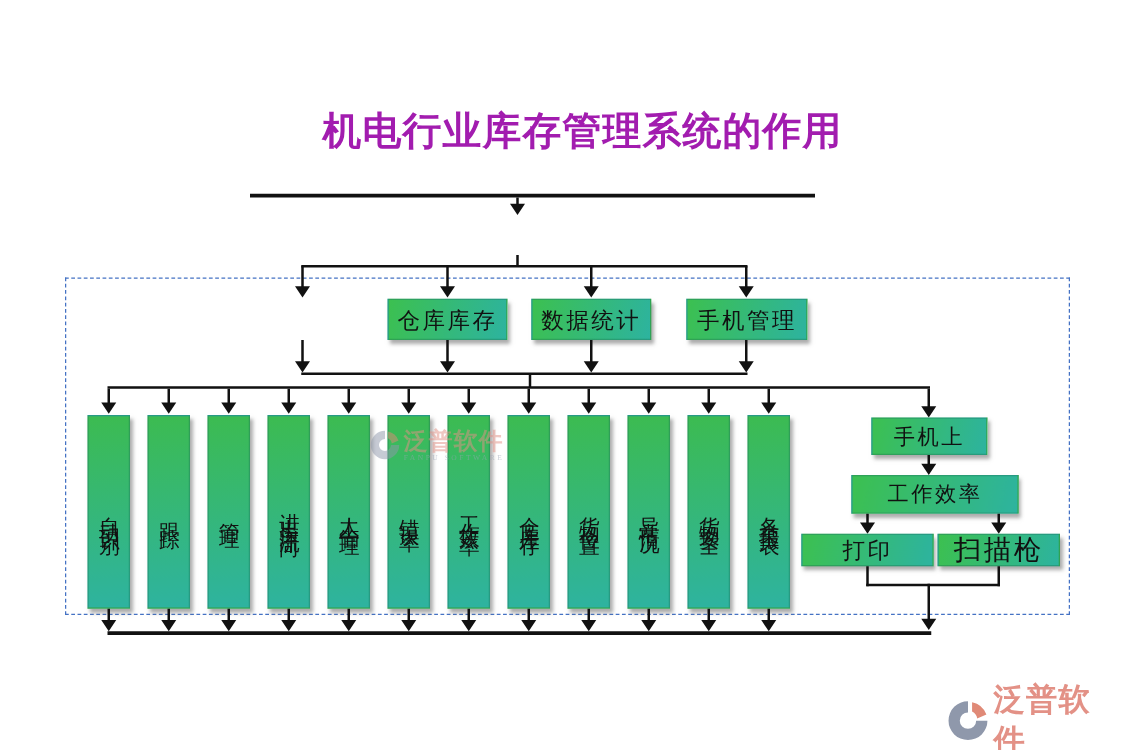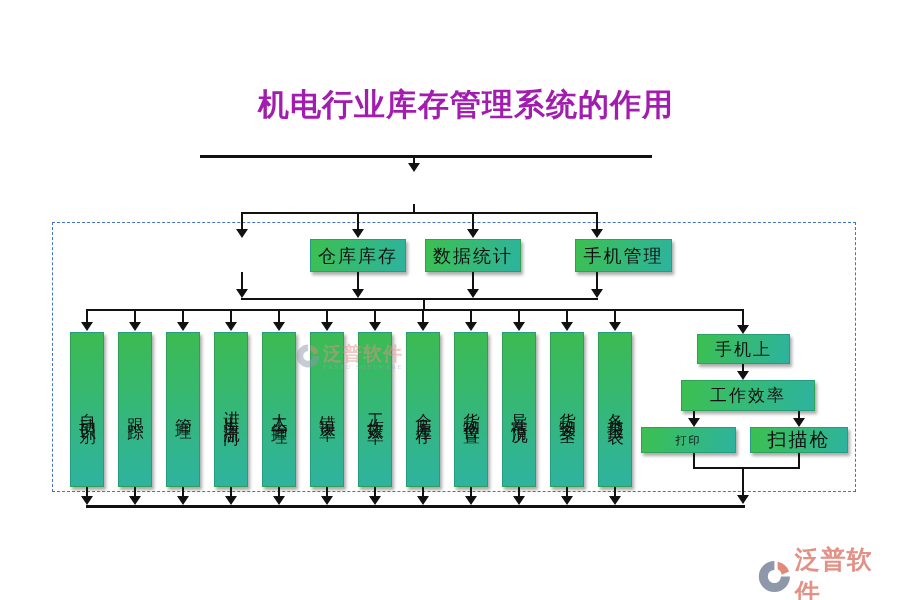--- a/index.html
+++ b/index.html
@@ -60,21 +60,21 @@
   <div class="hline" style="left:200px;top:155px;width:452px;height:3px;"></div>
   <div class="vline" style="left:413px;top:158px;width:2px;height:7px;"></div>
   <div class="arrowhead" style="left:408px;top:163px;"></div>
 
 
   <div class="vline" style="left:413px;top:204px;width:2px;height:9px;"></div>
   <div class="hline" style="left:241px;top:212px;width:357px;height:2px;"></div>
 
   <div class="box wide" style="left:310px;top:239px;width:96px;height:33px;">仓库库存</div>
   <div class="box wide" style="left:425px;top:239px;width:96px;height:33px;">数据统计</div>
-  <div class="box wide" style="left:575px;top:239px;width:97px;height:33px;">手机管理</div>
+  <div class="box wide" style="left:549px;top:239px;width:97px;height:33px;">手机管理</div>
 
   <div class="hline" style="left:241px;top:298px;width:357px;height:2px;"></div>
   <div class="vline" style="left:423px;top:300px;width:2px;height:10px;"></div>
 
   <div class="hline" style="left:86px;top:309px;width:658px;height:2px;"></div>
 
   <div class="box tall" style="left:70px;">自动识别</div>
   <div class="box tall" style="left:118px;">跟踪</div>
   <div class="box tall" style="left:166px;">管理</div>
   <div class="box tall" style="left:214px;">进出库流向</div>
@@ -92,22 +92,22 @@
   <div class="vline" style="left:742px;top:311px;width:2px;height:16px;"></div>
   <div class="arrowhead" style="left:737px;top:325px;"></div>
   <div class="box wide" style="left:697px;top:334px;width:93px;height:30px;font-size:17px;">手机上</div>
   <div class="vline" style="left:742px;top:364px;width:2px;height:9px;"></div>
   <div class="arrowhead" style="left:737px;top:371px;"></div>
   <div class="box wide" style="left:681px;top:380px;width:134px;height:31px;font-size:17px;">工作效率</div>
   <div class="vline" style="left:693px;top:411px;width:2px;height:9px;"></div>
   <div class="arrowhead" style="left:688px;top:418px;"></div>
   <div class="vline" style="left:798px;top:411px;width:2px;height:9px;"></div>
   <div class="arrowhead" style="left:793px;top:418px;"></div>
-  <div class="box wide" style="left:641px;top:427px;width:95px;height:26px;font-size:11px;">打印</div>
-  <div class="box wide" style="left:750px;top:427px;width:98px;height:26px;font-size:19px;">扫描枪</div>
+  <div class="box wide" style="left:641px;top:427px;width:106px;height:26px;font-size:18px;">打印</div>
+  <div class="box wide" style="left:750px;top:427px;width:98px;height:26px;font-size:22px;">扫描枪</div>
   <div class="vline" style="left:693px;top:453px;width:2px;height:16px;"></div>
   <div class="vline" style="left:798px;top:453px;width:2px;height:16px;"></div>
   <div class="hline" style="left:693px;top:467px;width:107px;height:2px;"></div>
   <div class="vline" style="left:742px;top:467px;width:2px;height:30px;"></div>
   <div class="arrowhead" style="left:737px;top:495px;"></div>
 
   <div class="wm-center">
     <svg class="logo-svg" width="24" height="24" viewBox="0 0 40 40">
       <path d="M20 1 A19 19 0 1 0 39 20 L28 20 A8 8 0 1 1 20 12 Z" fill="#8f98ab"></path>
       <path d="M24 2 A19 19 0 0 1 38 14 L29 18 A9 9 0 0 0 24 11 Z" fill="#e08a77"></path>

